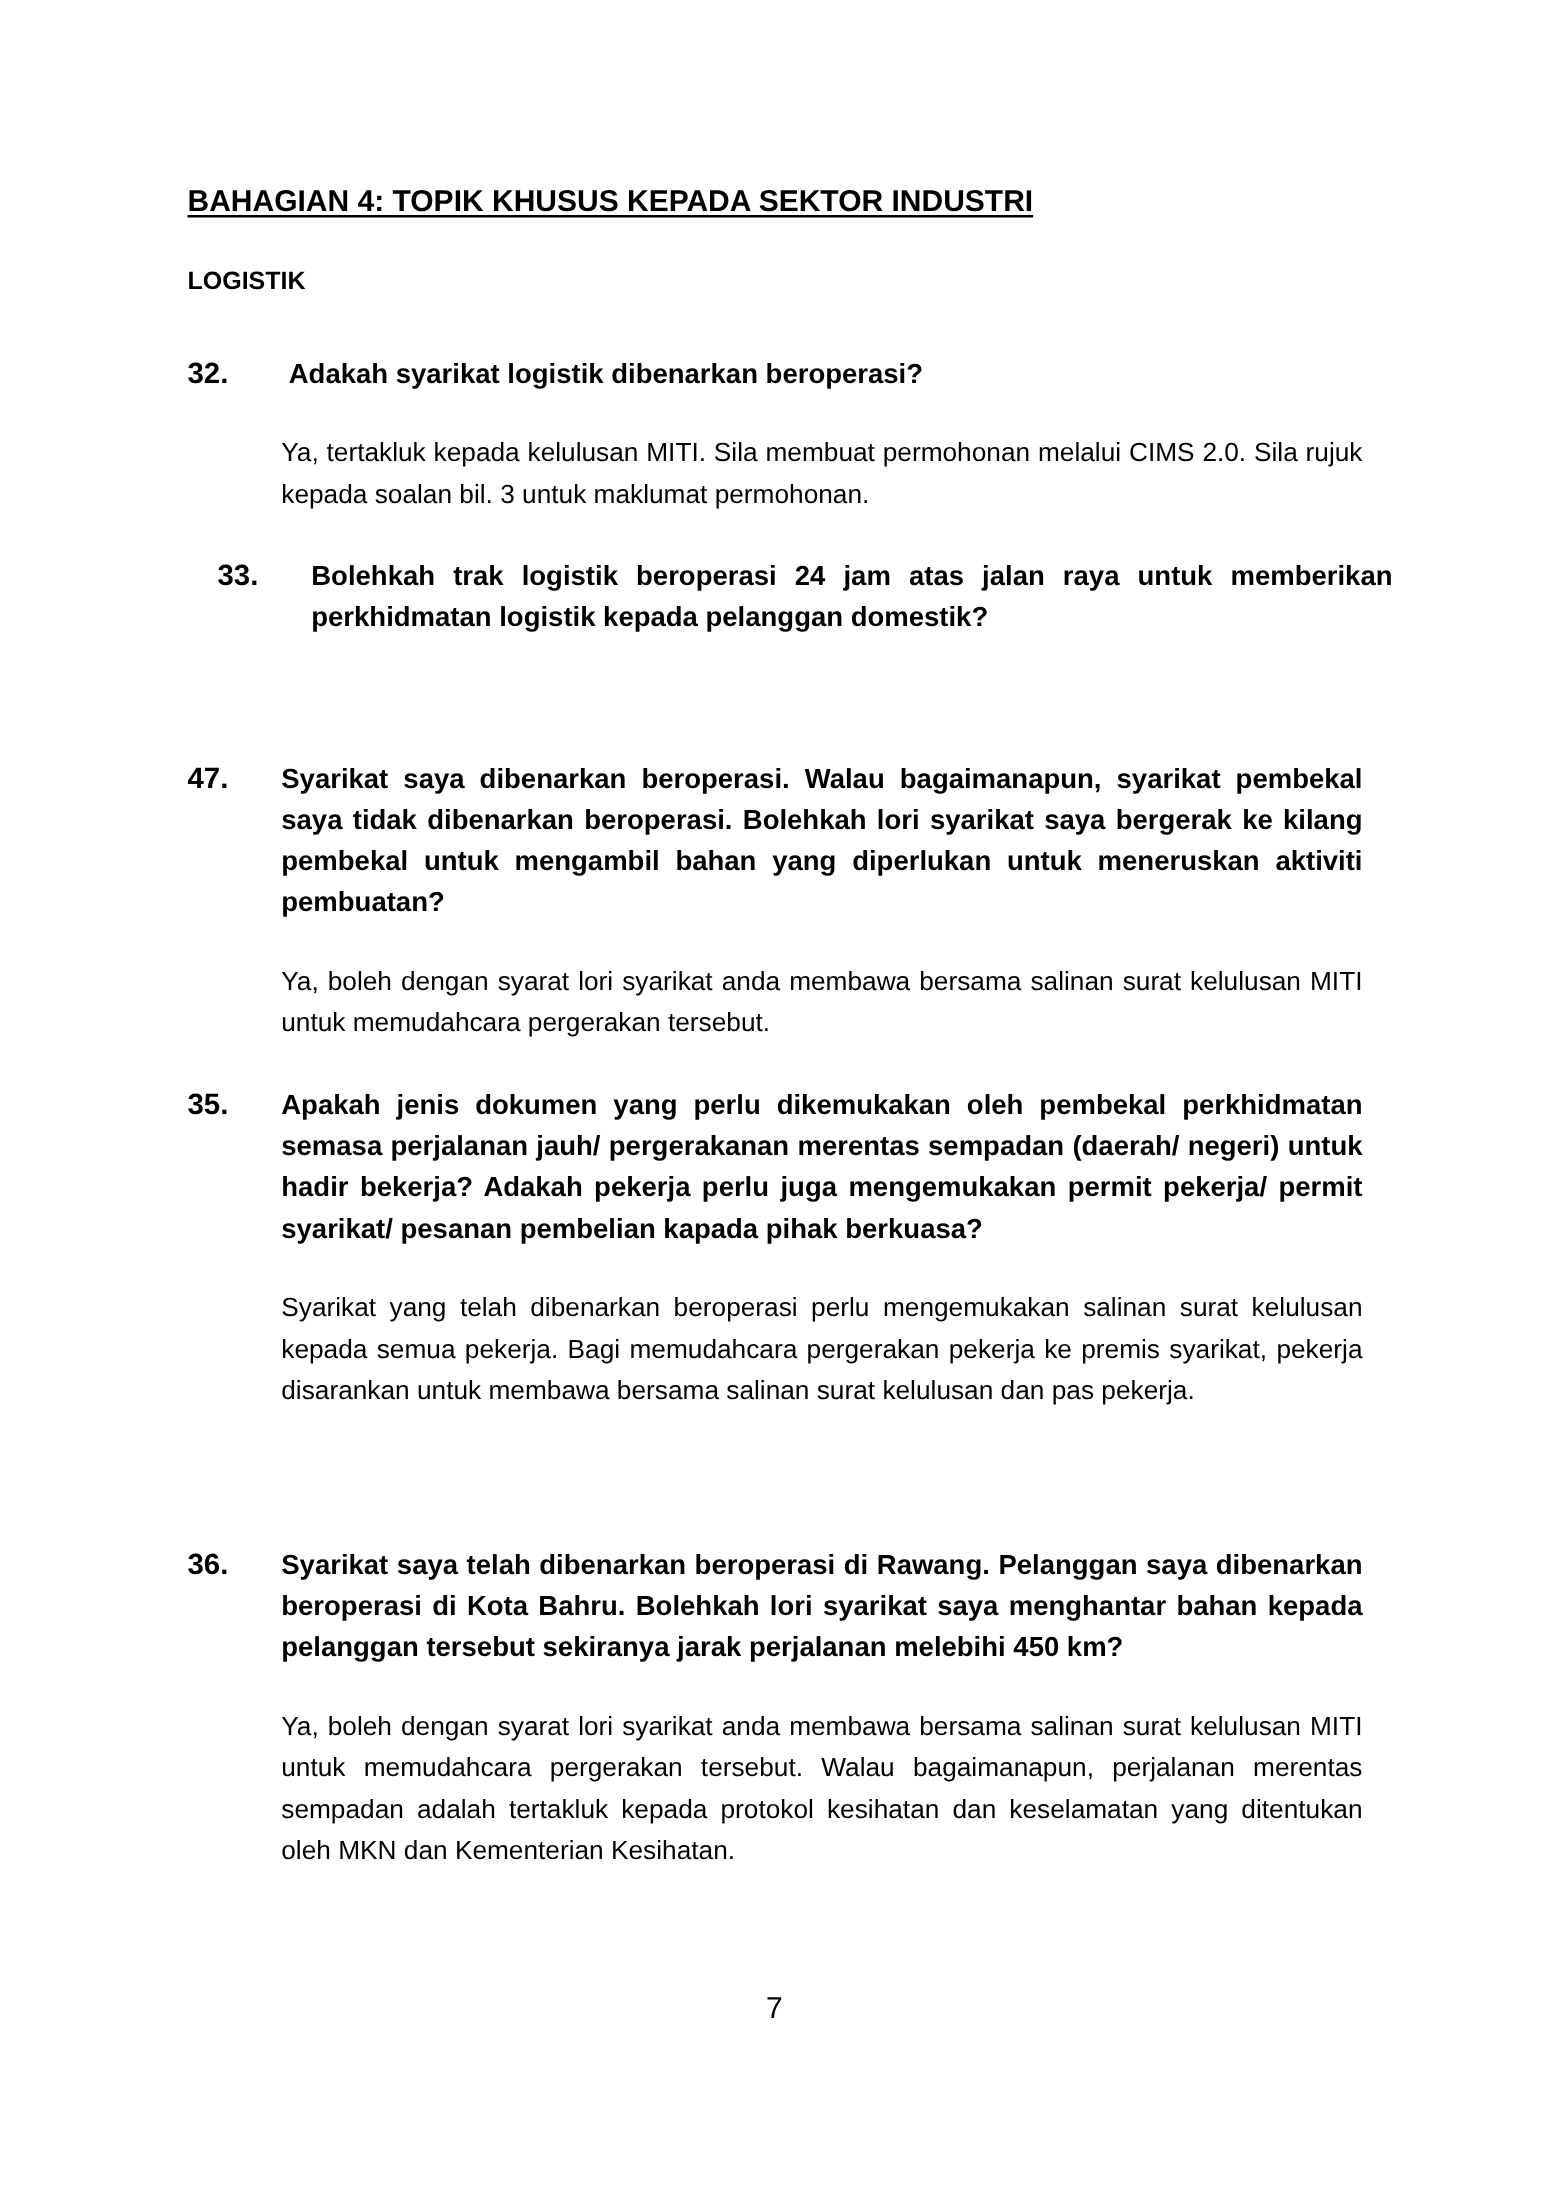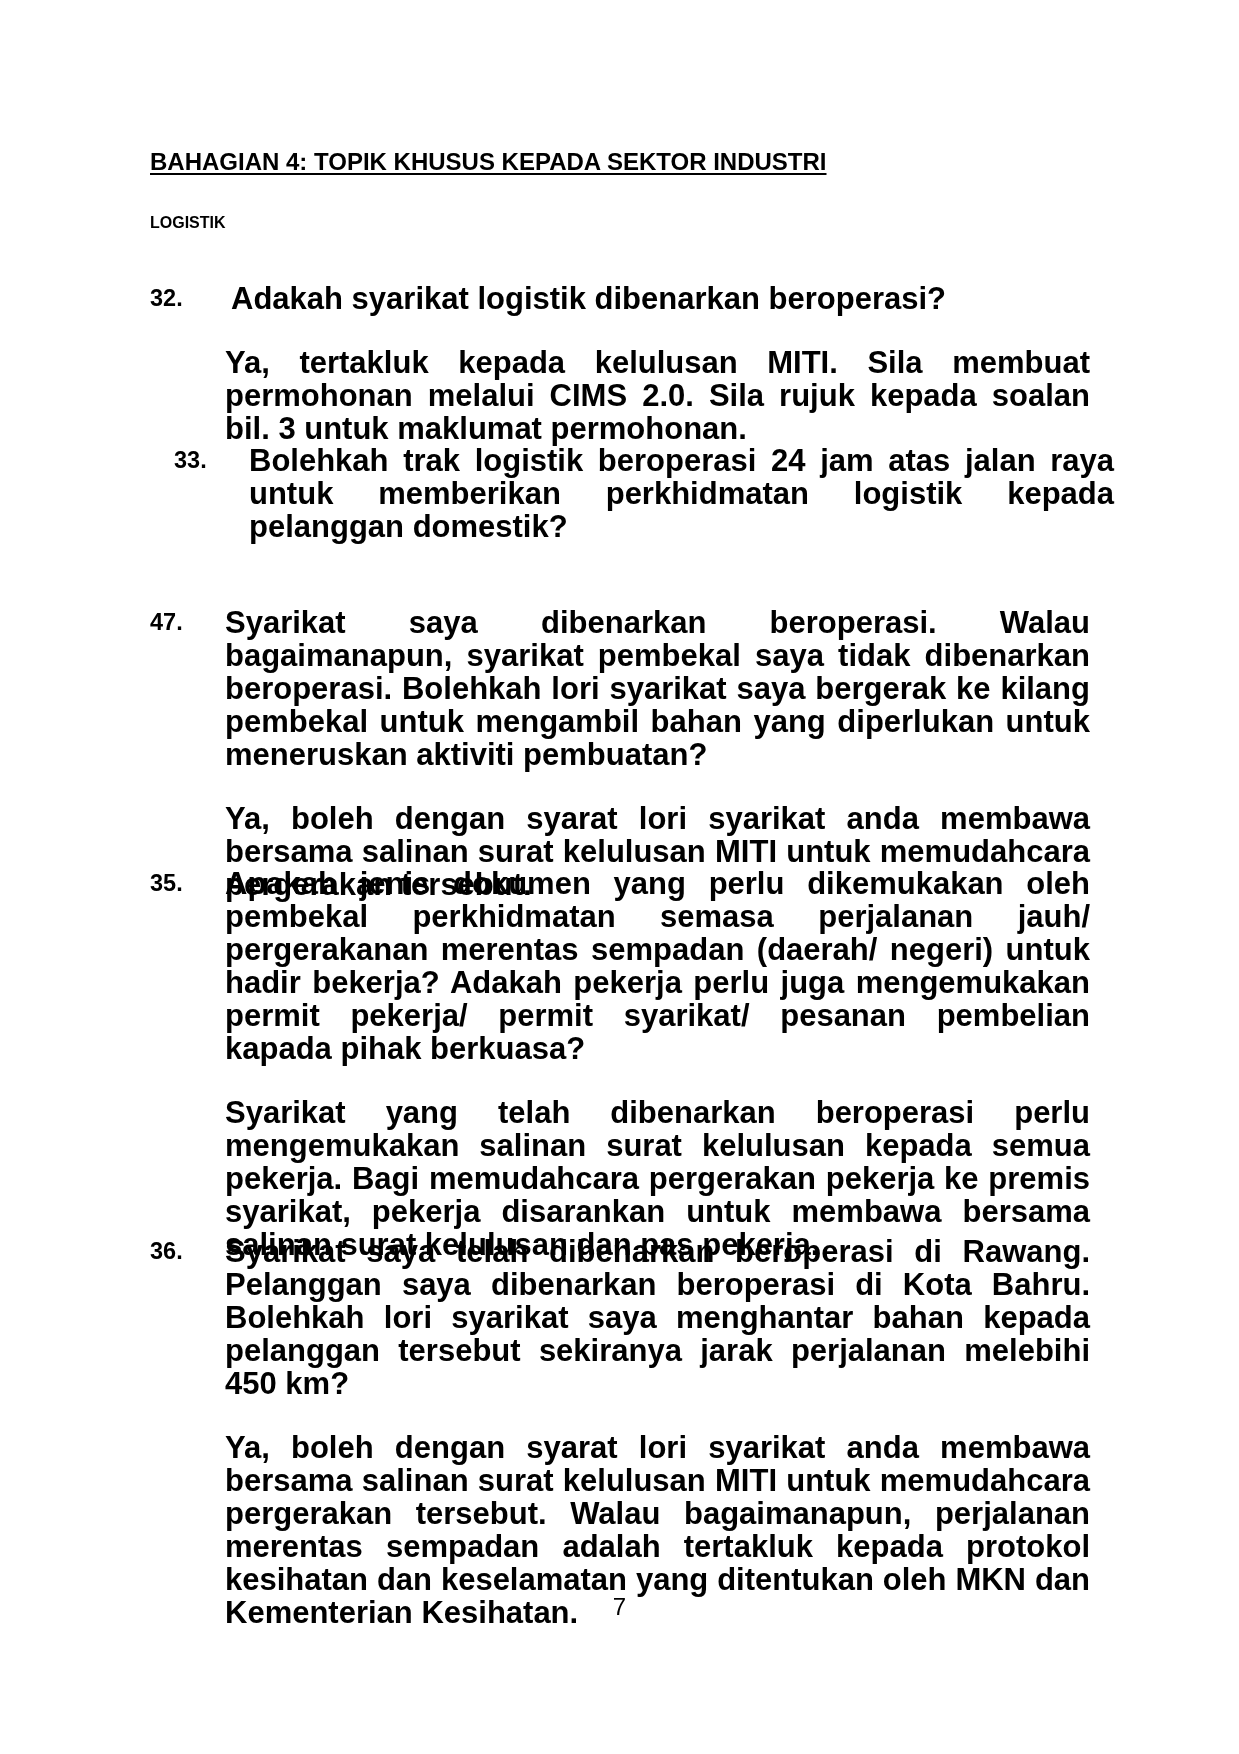--- a/index.html
+++ b/index.html
@@ -31,21 +31,21 @@
       text-decoration: underline;
       text-underline-offset: 3px;
       text-decoration-thickness: 2px;
       letter-spacing: 0px;
       white-space: nowrap;
     }
     .subsection-title {
       position: absolute;
       left: 150px;
       top: 214px;
-      font-size: 16px;
+      font-size: 20px;
       font-weight: bold;
       white-space: nowrap;
     }
     .qa {
       position: absolute;
       left: 150px;
       width: 940px;
     }
     .q-row {
       position: relative;
@@ -53,34 +53,33 @@
     .q-num {
       position: absolute;
       left: 0;
       top: 0;
       font-size: 23.5px;
       font-weight: bold;
       line-height: 33px;
     }
     .q-text {
       margin-left: 75px;
-      font-size: 31px;
+      font-size: 22px;
       font-weight: bold;
       line-height: 33px;
       text-align: justify;
     }
     .q-text.q32 {
       margin-left: 81px;
     }
     .a-text {
       margin-left: 75px;
-      font-size: 31px;
+      font-size: 21px;
       line-height: 33px;
       text-align: justify;
-      font-weight: bold;
     }
     .page-number {
       position: absolute;
       left: 0;
       width: 1239px;
       top: 1593px;
       text-align: center;
       font-size: 24px;
     }
   </style>

